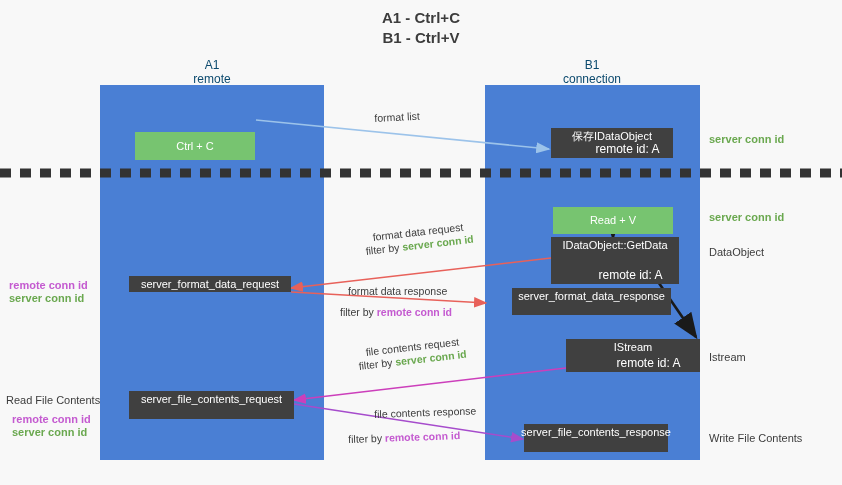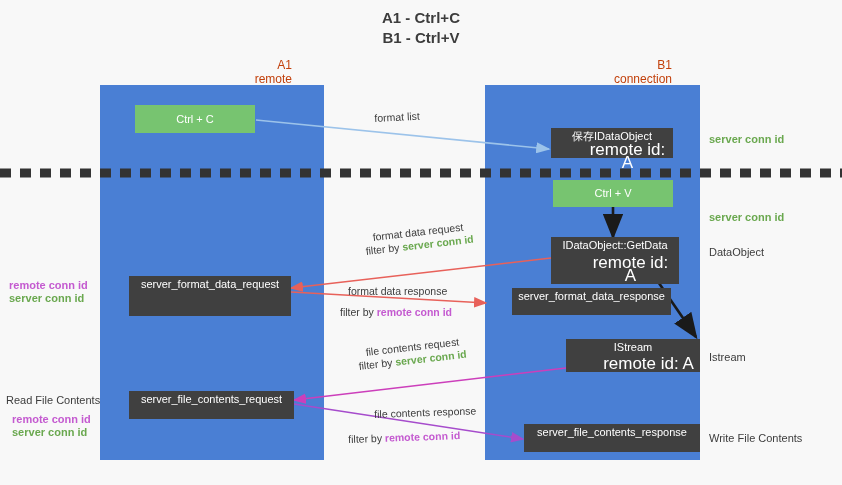--- a/index.html
+++ b/index.html
@@ -26,42 +26,42 @@
     left: 0; top: 8px;
     width: 842px;
     text-align: center;
     font-size: 15px;
     color: #3c3c3c;
     line-height: 20px;
     font-weight: bold;
   }
   .col-header {
     position: absolute;
-    text-align: right;
+    text-align: center;
     font-size: 12px;
-    color: #c2410c;
+    color: #0c4a6e;
     line-height: 14px;
     width: 160px;
   }
   .node {
     position: absolute;
     display: flex;
     flex-direction: column;
     align-items: center;
     justify-content: center;
     color: #ffffff;
     font-size: 11px;
     line-height: 13px;
     text-align: center;
     box-sizing: border-box;
     padding: 2px 4px;
   }
-  .node.green { background: #77c470; }
+  .node.green { background: #77c470; margin-top: 27px; }
   .node.orange { background: #404040; justify-content: space-between; }
-  .node .l2 { font-size: 17px; padding-left: 31px; }
+  .node .l2 { font-size: 12px; padding-left: 31px; }
 
   .side-label {
     position: absolute;
     font-size: 11px;
     line-height: 14px;
     white-space: nowrap;
   }
   .clr-green { color: #6aa84f; font-weight: bold; }
   .clr-purple { color: #c45ad0; font-weight: bold; }
   .clr-dark { color: #3c3c3c; }
@@ -137,46 +137,46 @@
   <div class="node green" style="left:135px; top:105px; width:120px; height:28px;">
     <div>Ctrl + C</div>
   </div>
 
   <div class="node orange" style="left:551px; top:128px; width:122px; height:30px;">
     <div>保存IDataObject</div>
     <div class="l2">remote id: A</div>
   </div>
 
   <div class="node green" style="left:553px; top:180px; width:120px; height:27px;">
-    <div>Ctrl + V</div>
+    <div>Read + V</div>
   </div>
 
   <div class="node orange" style="left:551px; top:237px; width:128px; height:47px;">
     <div>IDataObject::GetData</div>
     <div class="l2">remote id: A</div>
   </div>
 
-  <div class="node orange" style="left:129px; top:276px; width:162px; height:40px;">
+  <div class="node orange" style="left:129px; top:276px; width:162px; height:16px;">
     <div>server_format_data_request</div>
   </div>
 
   <div class="node orange" style="left:487px; top:288px; width:159px; height:27px;margin-left:25px;">
     <div>server_format_data_response</div>
   </div>
 
   <div class="node orange" style="left:566px; top:339px; width:134px; height:33px;">
     <div>IStream</div>
     <div class="l2">remote id: A</div>
   </div>
 
   <div class="node orange" style="left:129px; top:391px; width:165px; height:28px;">
     <div>server_file_contents_request</div>
   </div>
 
-  <div class="node orange" style="left:524px; top:424px; width:176px; height:28px;">
+  <div class="node orange" style="left:524px; top:424px; width:144px; height:28px;">
     <div>server_file_contents_response</div>
   </div>
 
   <div class="side-label clr-green" style="left:709px; top:132px;">server conn id</div>
   <div class="side-label clr-green" style="left:709px; top:210px;">server conn id</div>
   <div class="side-label clr-dark" style="left:709px; top:245px;">DataObject</div>
   <div class="side-label clr-dark" style="left:709px; top:350px;">Istream</div>
   <div class="side-label clr-dark" style="left:709px; top:431px;">Write File Contents</div>
 
   <div class="side-label clr-purple" style="left:9px; top:278px;">remote conn id</div>

